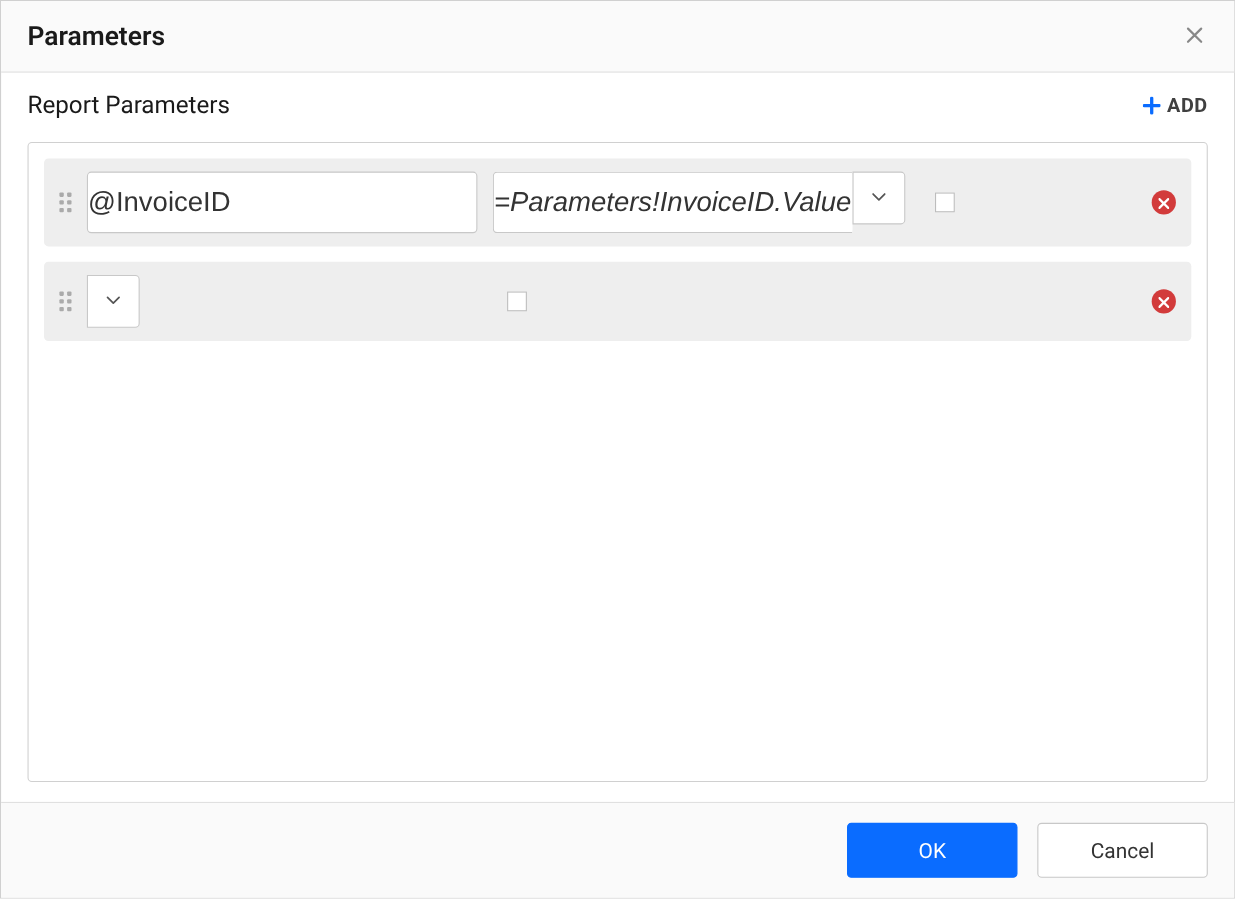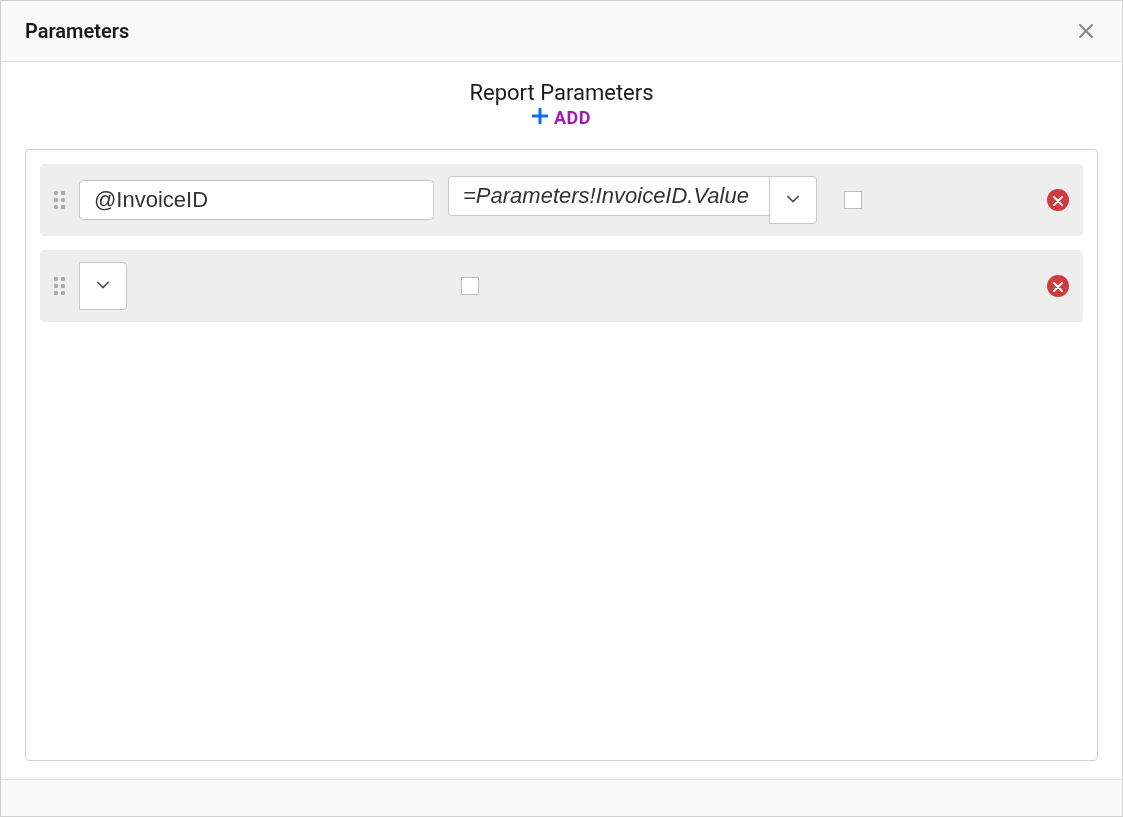--- a/index.html
+++ b/index.html
@@ -24,21 +24,21 @@
     }
     .dialog-header {
       display: flex;
       align-items: center;
       justify-content: space-between;
       padding: 18px 24px 18px 24px;
       border-bottom: 1px solid #e0e0e0;
       background: #fafafa;
     }
     .dialog-title {
-      font-size: 20px;
+      font-size: 24px;
       font-weight: 600;
       color: #1a1a1a;
     }
     .close-btn {
       cursor: pointer;
       color: #888;
       font-size: 22px;
       width: 24px;
       height: 24px;
       display: flex;
@@ -50,32 +50,31 @@
       padding: 18px 24px;
       display: flex;
       flex-direction: column;
       overflow: hidden;
     }
     .section-header {
       display: flex;
       align-items: center;
       justify-content: space-between;
       margin-bottom: 20px;
-      flex-direction: column;
     }
     .section-title {
       font-size: 22px;
       font-weight: 400;
       color: #1a1a1a;
     }
     .add-btn {
       display: flex;
       align-items: center;
       gap: 6px;
-      color: #a21caf;
+      color: #404040;
       font-weight: 700;
       font-size: 18px;
       cursor: pointer;
       letter-spacing: 0.5px;
     }
     .add-btn .plus-icon {
       font-size: 20px;
       font-weight: 700;
     }
     .params-container {
@@ -103,25 +102,25 @@
       gap: 3px;
       flex-shrink: 0;
     }
     .drag-handle span {
       width: 4px;
       height: 4px;
       background: #aaa;
       border-radius: 1px;
     }
     .text-input {
-      height: 40px;
+      height: 56px;
       border: 1px solid #c8c8c8;
       border-radius: 4px;
-      padding: 0 14px;
-      font-size: 22px;
+      padding: 0 0;
+      font-size: 25px;
       color: #333;
       background: #fff;
       outline: none;
     }
     .name-input {
       flex: 0 0 355px;
     }
     .value-wrapper {
       display: flex;
       flex: 0 0 355px;
@@ -307,15 +306,17 @@
                 <path d="M1 1 L9 9 M9 1 L1 9" stroke="#fff" stroke-width="2" stroke-linecap="round"></path>
               </svg>
           </span>
         </div>
       </div>
 
     </div>
   </div>
 
   <div class="dialog-footer">
+    <div class="btn btn-primary">OK</div>
+    <div class="btn btn-secondary">Cancel</div>
   </div>
 
 </div>
 
 </body></html>

